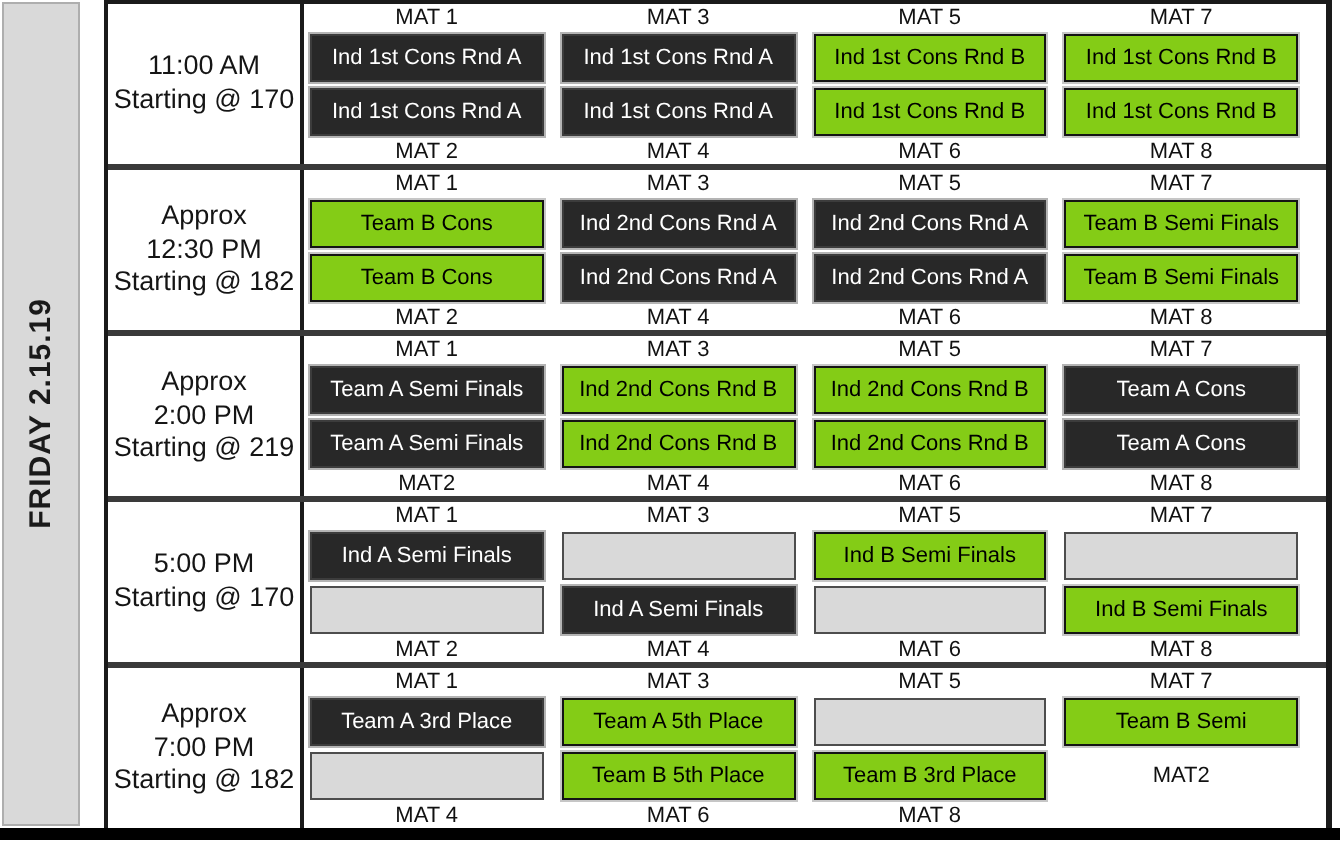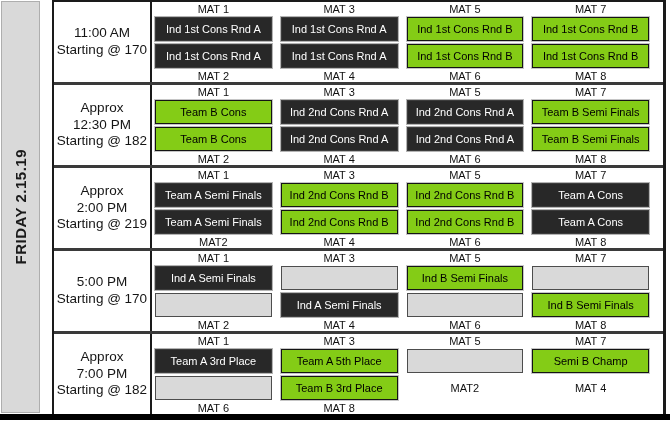--- a/index.html
+++ b/index.html
@@ -190,23 +190,24 @@
     </div>
     <div class="mats">
       <div class="mat-label">MAT 1</div>
       <div class="mat-label">MAT 3</div>
       <div class="mat-label">MAT 5</div>
       <div class="mat-label">MAT 7</div>
 
       <div class="cell" data-variant="dark">Team A 3rd Place</div>
       <div class="cell" data-variant="light">Team A 5th Place</div>
       <div class="cell" data-variant="empty"></div>
-      <div class="cell" data-variant="light">Semi B Champ</div>
-
-      <div class="cell" data-variant="empty"></div>
+      <div class="cell" data-variant="light">Team B Semi</div>
+
+      <div class="cell" data-variant="empty"></div>
+      <div class="cell" data-variant="light">Team B 5th Place</div>
       <div class="cell" data-variant="light">Team B 3rd Place</div>
 
       <div class="mat-label">MAT2</div>
       <div class="mat-label">MAT 4</div>
       <div class="mat-label">MAT 6</div>
       <div class="mat-label">MAT 8</div>
     </div>
   </div>
 </div>
   <div class="bottom-bar"></div>

